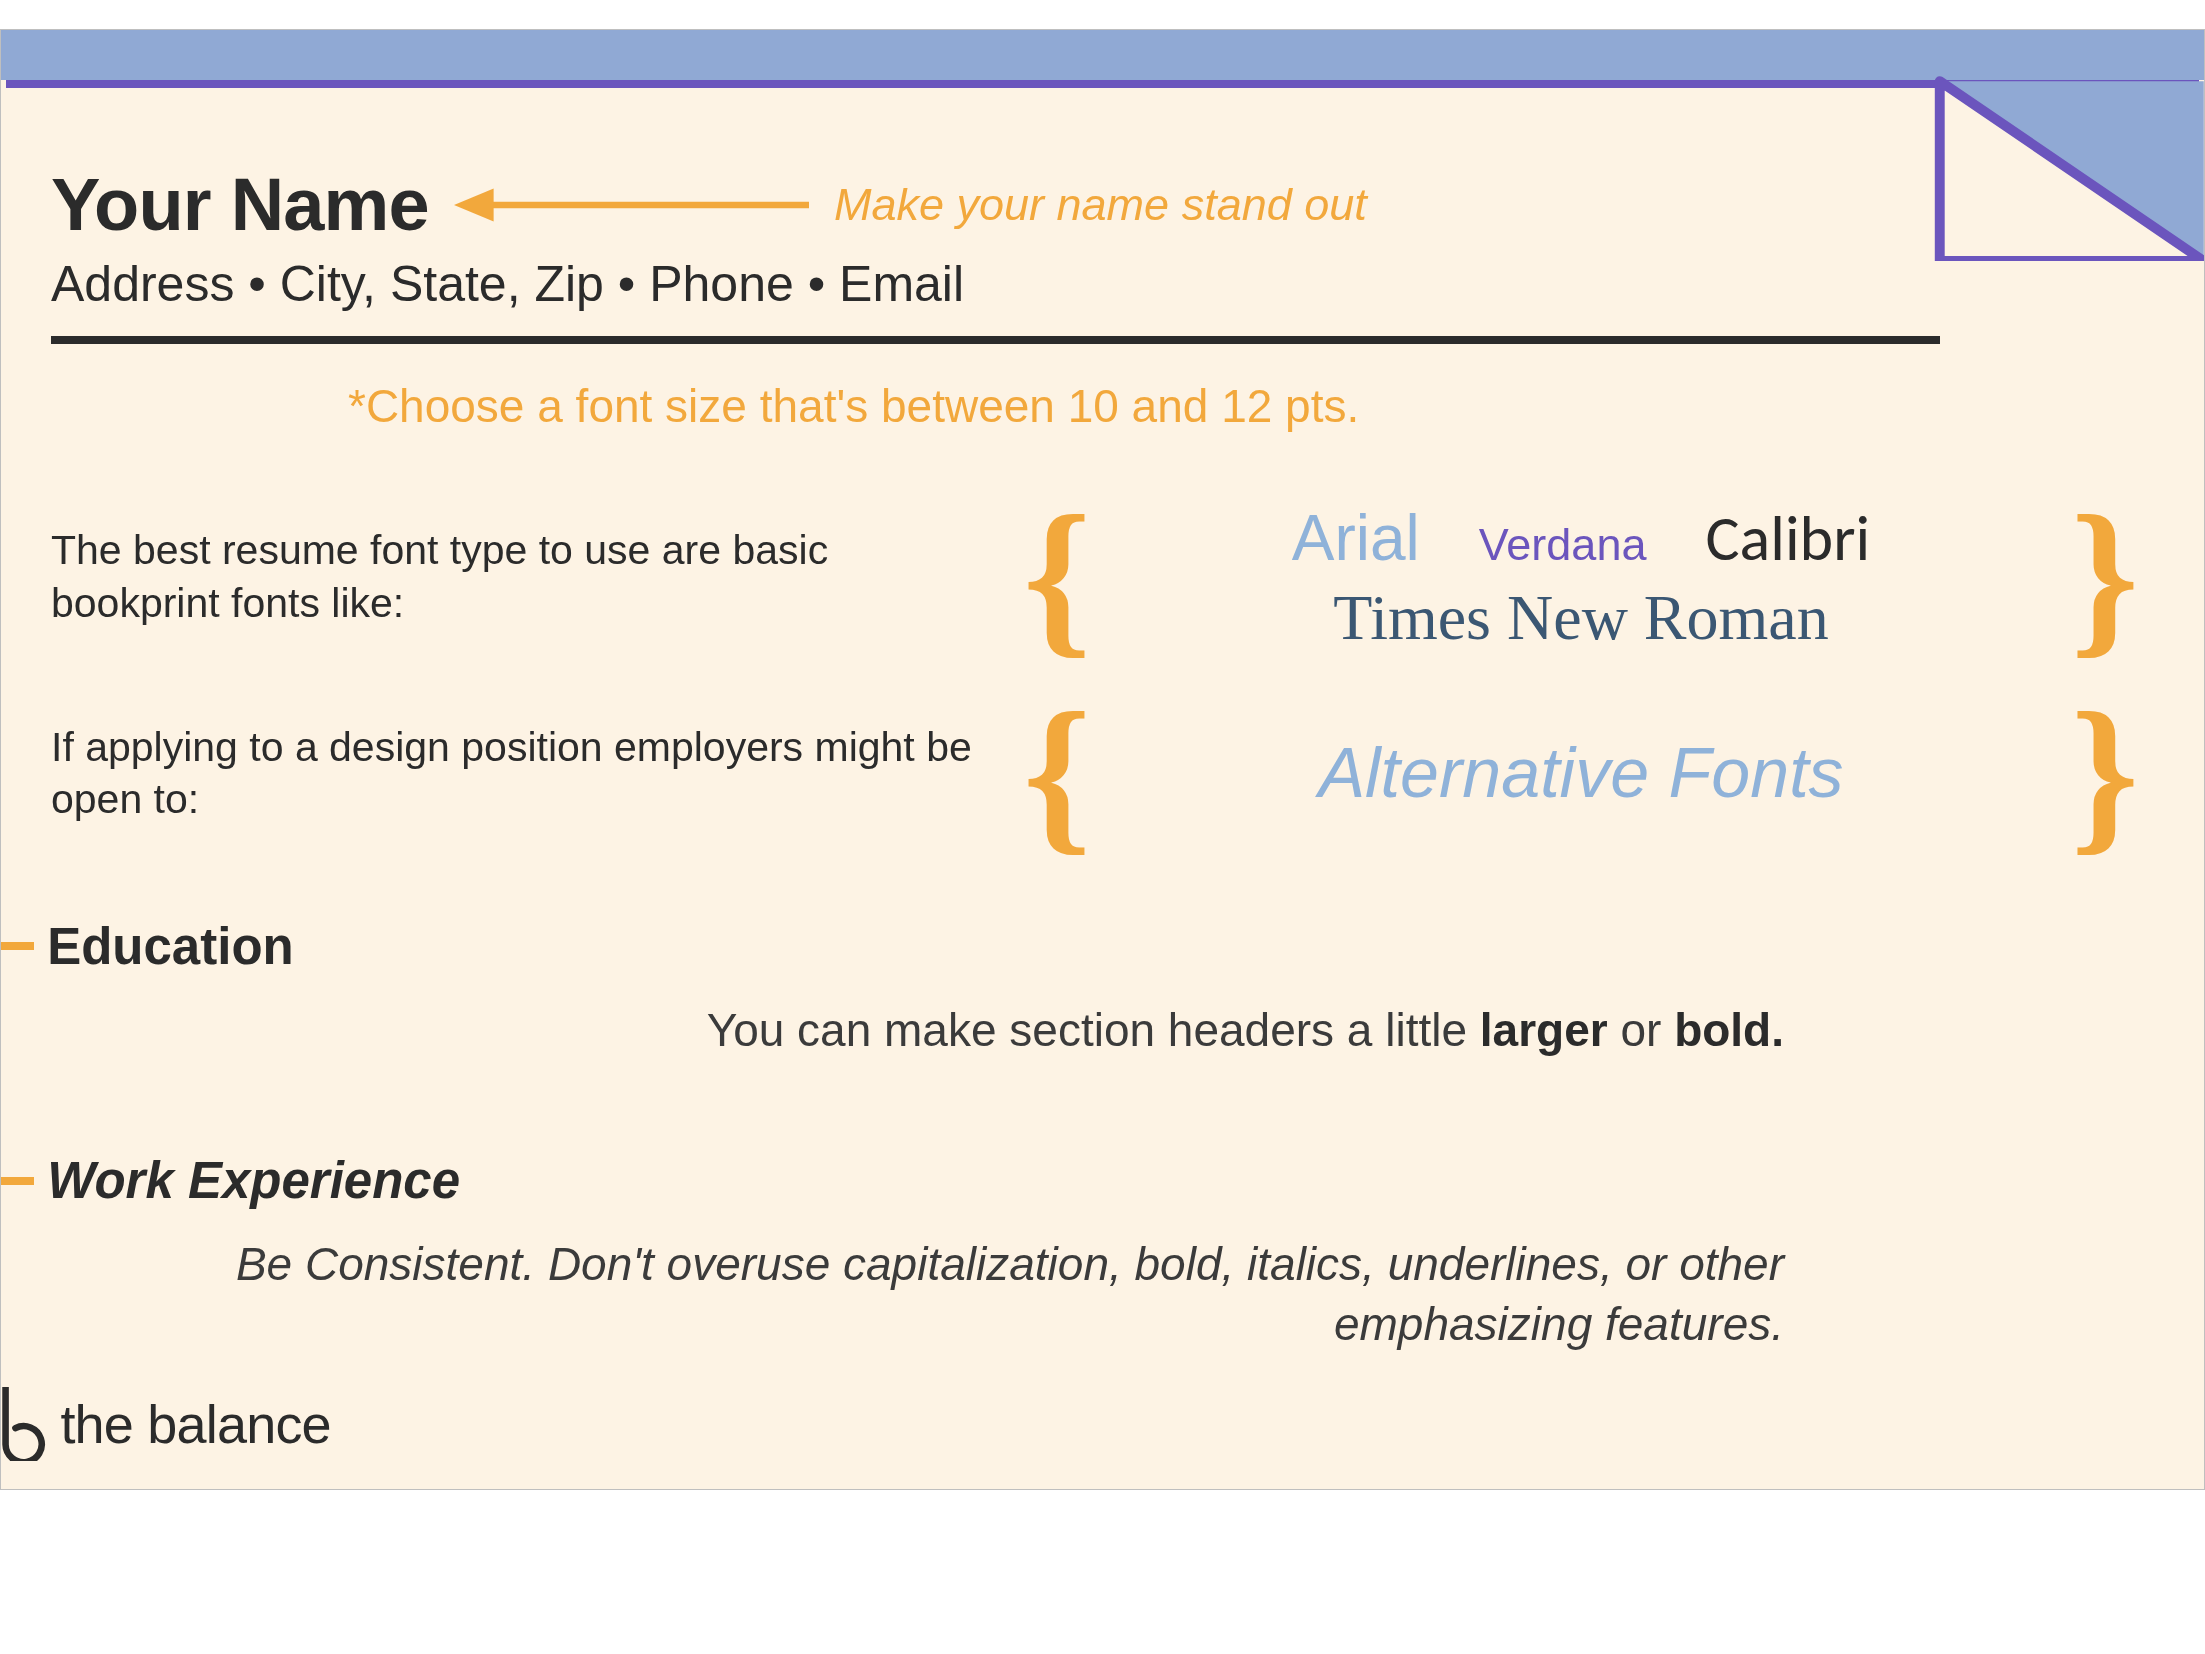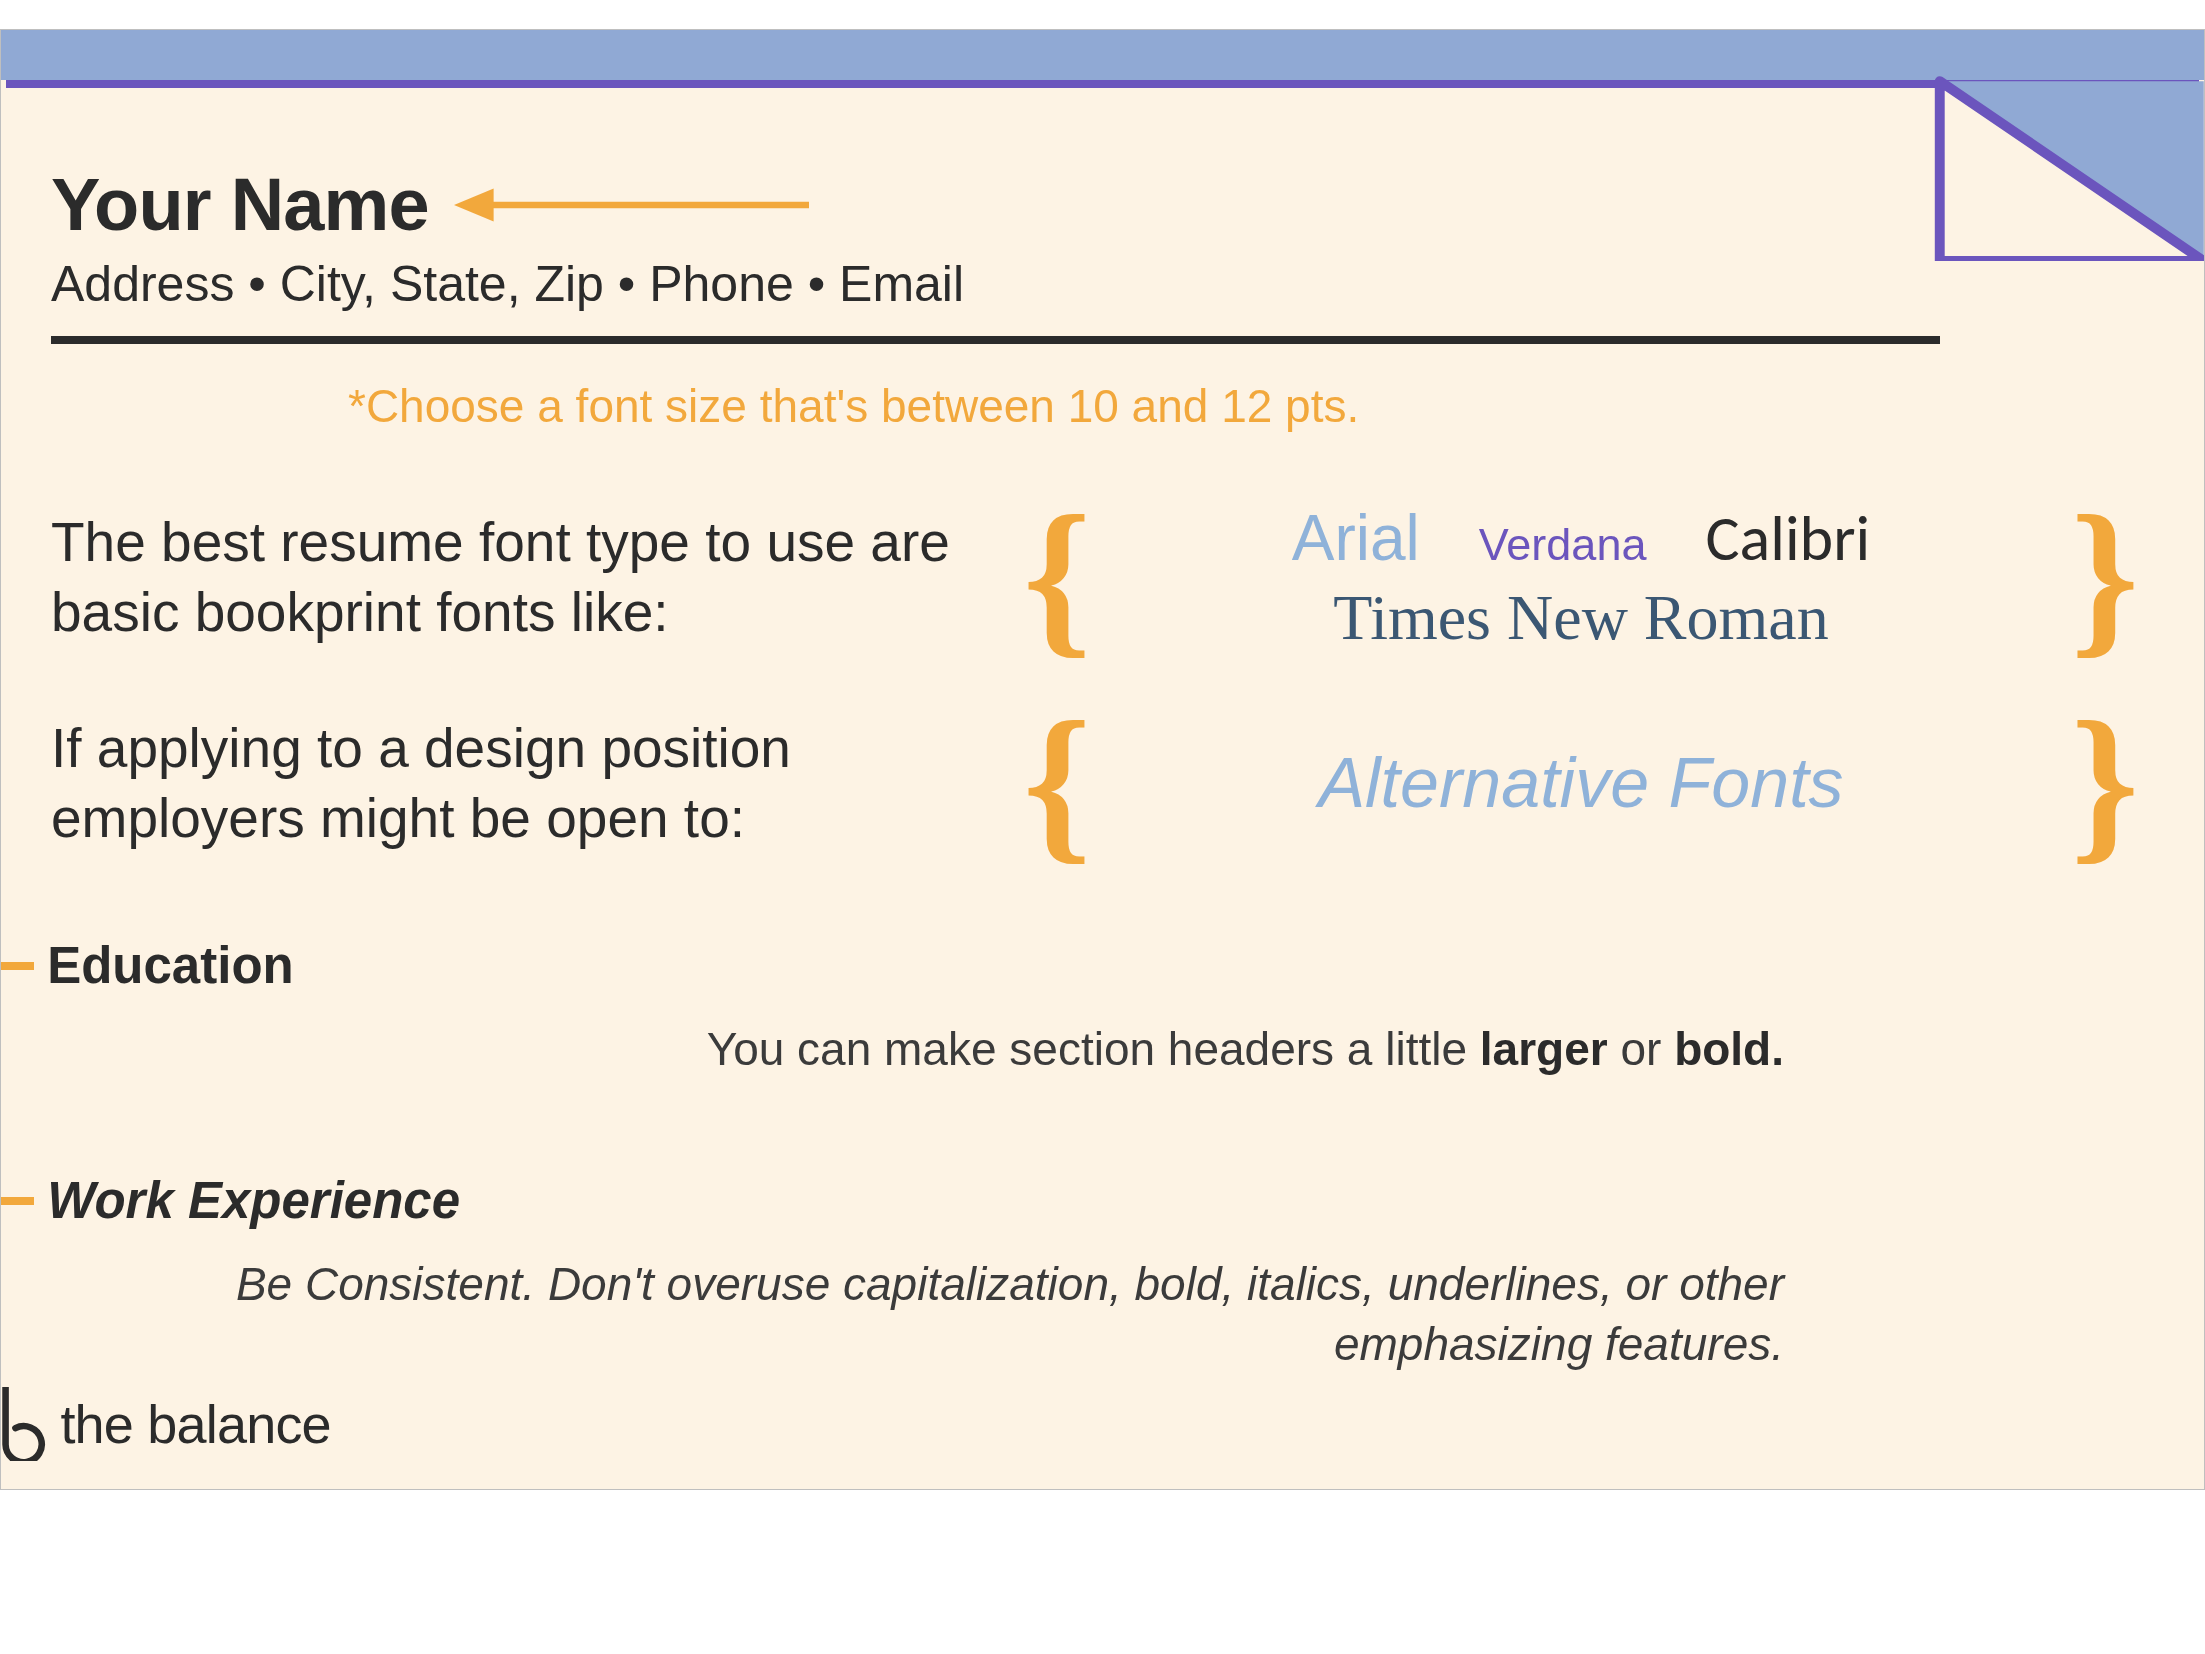--- a/index.html
+++ b/index.html
@@ -80,21 +80,21 @@
     margin-left: 297px;
   }
   .tip-block {
     display: flex;
     align-items: center;
     margin-top: 66px;
   }
   .tip-block + .tip-block { margin-top: 58px; }
   .tip-text {
     flex: 0 0 957px;
-    font-size: 55px;
+    font-size: 41px;
     color: #2b2b2b;
     line-height: 1.28;
   }
   .brace {
     font-family: Georgia, 'Times New Roman', serif;
     font-size: 173px;
     font-weight: 700;
     color: #f2a83c;
     line-height: 0.7;
     padding: 0 15px;
@@ -181,20 +181,21 @@
   <div class="content">
 
     <div class="name-row">
       <div class="name">Your Name</div>
       <div class="arrow-wrap">
         <svg class="arrow-svg" viewBox="0 0 430 60">
           <line x1="40" y1="30" x2="430" y2="30" stroke="#f2a83c" stroke-width="8"></line>
           <polygon points="0,30 48,10 48,50" fill="#f2a83c"></polygon>
         </svg>
       </div>
+      <div class="name-tip">Make your name stand out</div>
     </div>
 
     <div class="contact">Address • City, State, Zip • Phone • Email</div>
     <hr class="rule">
 
     <div class="font-size-tip">*Choose a font size that's between 10 and 12 pts.</div>
 
     <div class="tip-block">
       <div class="tip-text">The best resume font type to use are basic bookprint fonts like:</div>
       <div class="font-list-wrap">

